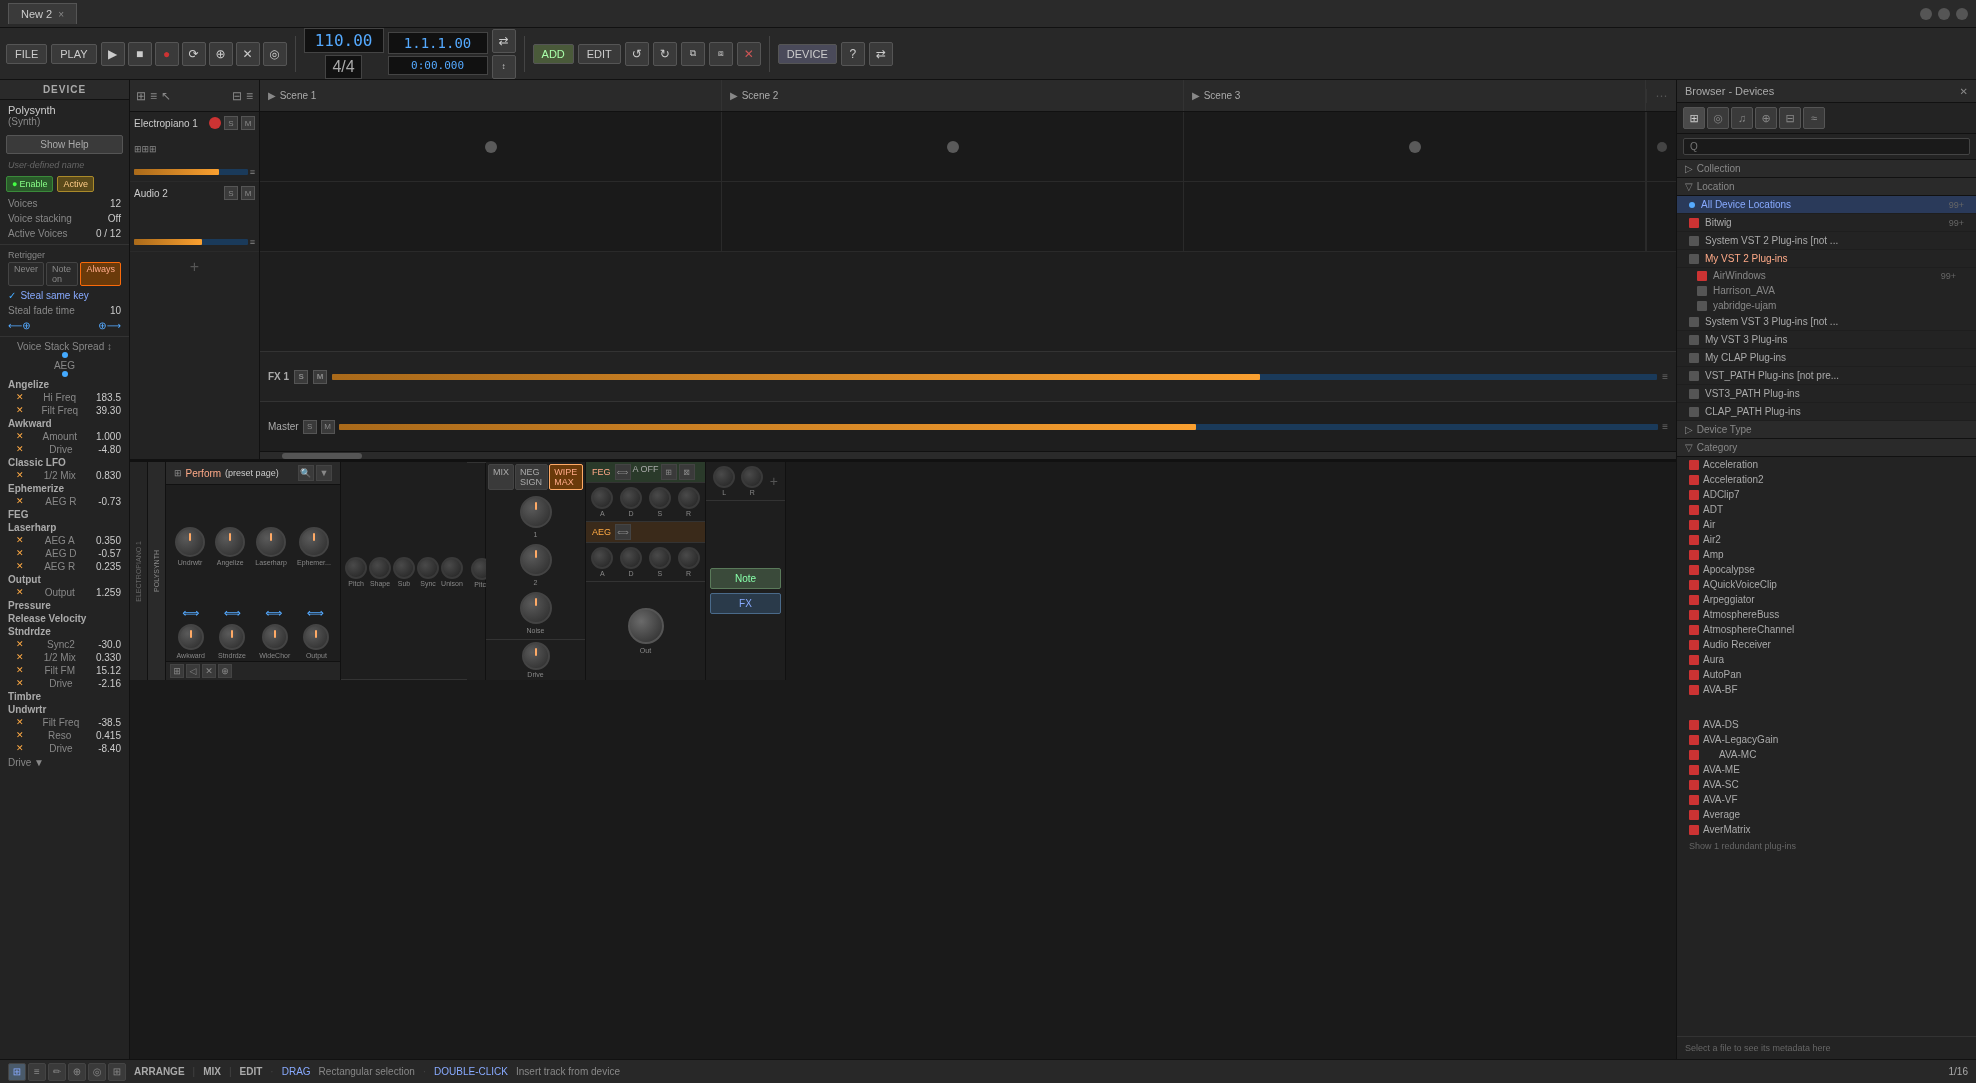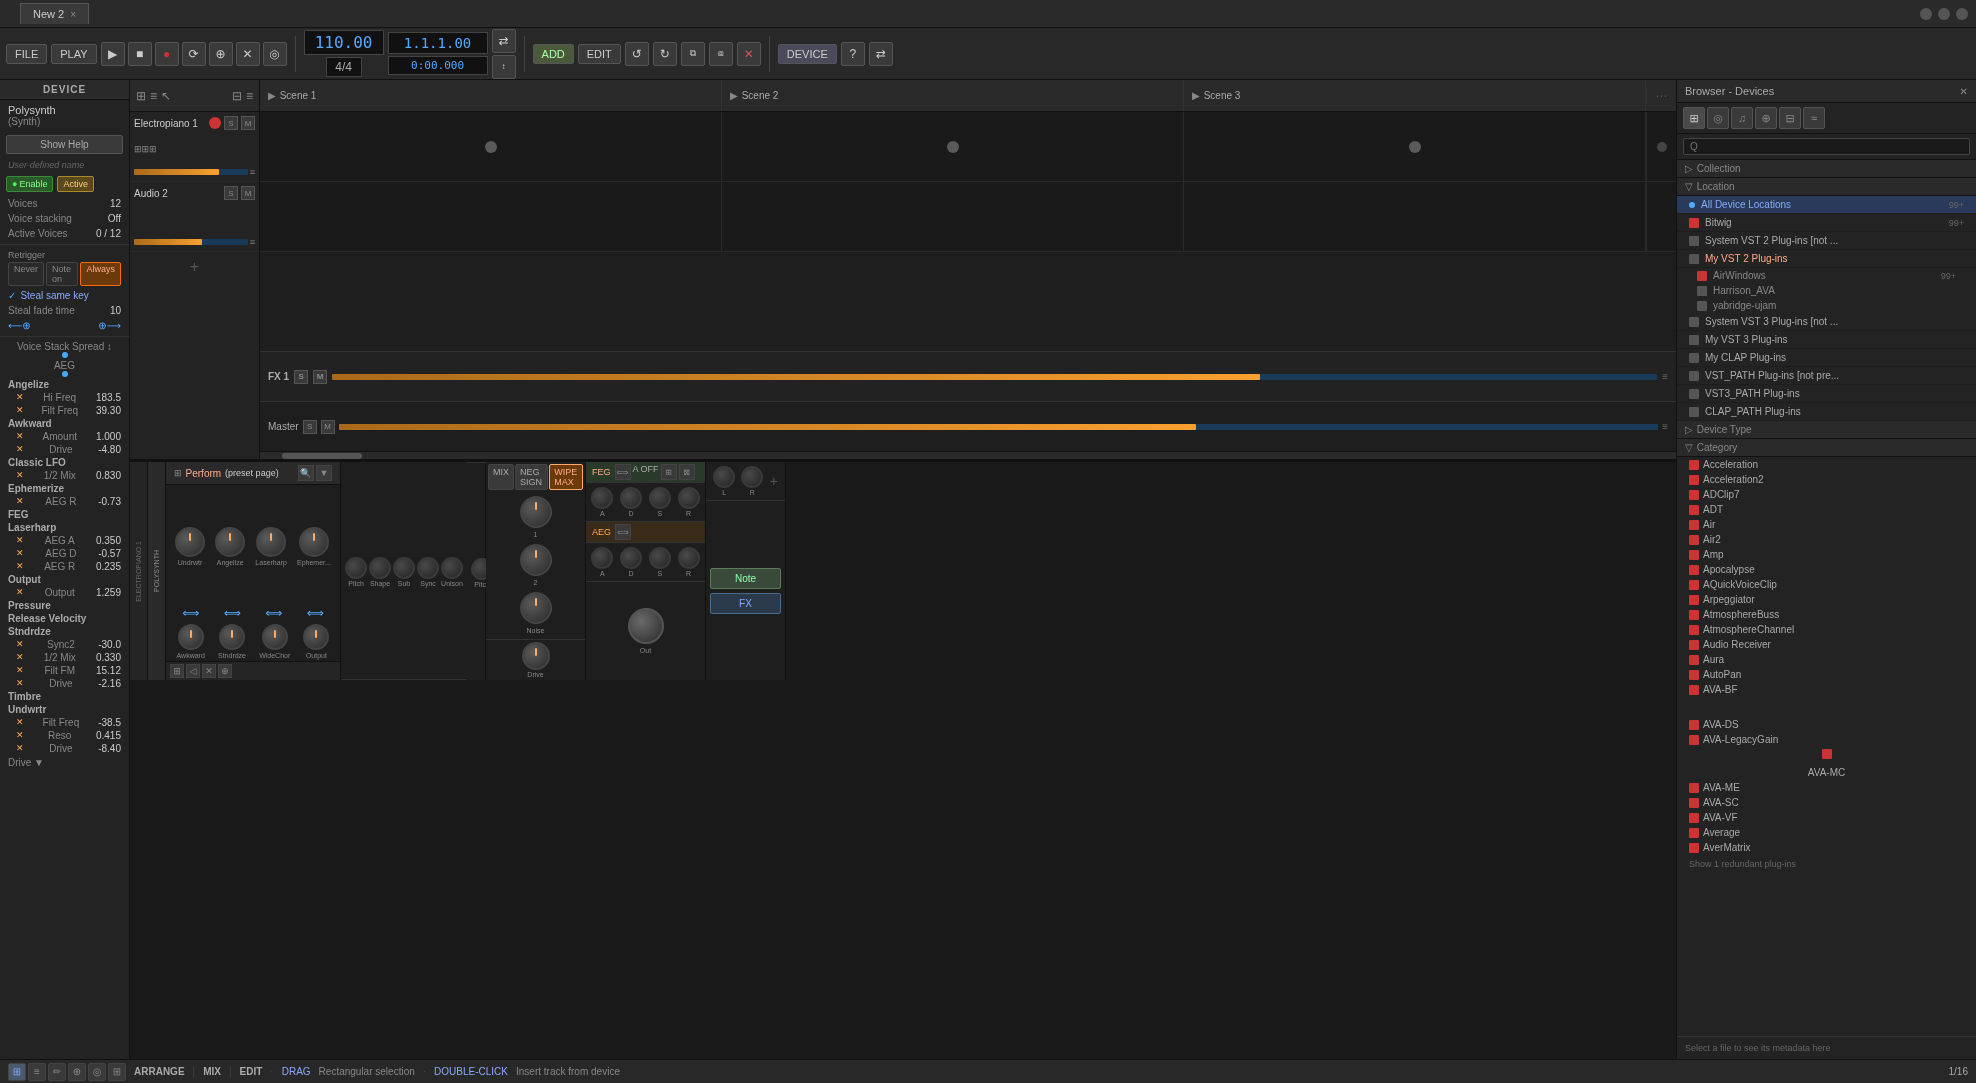--- a/index.html
+++ b/index.html
@@ -4,21 +4,21 @@
   <style>
     * { box-sizing: border-box; margin: 0; padding: 0; }
     body { background: #1a1a1a; color: #ccc; font-family: 'Arial', sans-serif; font-size: 11px; overflow: hidden; width: 1976px; height: 1083px; }
 
     
     #titlebar {
       height: 28px;
       background: #2a2a2a;
       display: flex;
       align-items: center;
-      padding: 0 20px;
+      padding: 0 8px;
       border-bottom: 1px solid #111;
       position: relative;
     }
     .tab-item {
       background: #3a3a3a;
       border: 1px solid #555;
       border-bottom: none;
       padding: 4px 12px;
       font-size: 11px;
       color: #ccc;
@@ -71,21 +71,21 @@
       font-size: 14px;
       font-family: monospace;
       min-width: 100px;
       text-align: center;
     }
     .sig-display {
       background: #111;
       border: 1px solid #444;
       padding: 2px 6px;
       color: #aaa;
-      font-size: 12px;
+      font-size: 16px;
       min-width: 36px;
       text-align: center;
     }
     .toolbar-sep { width: 1px; height: 36px; background: #444; margin: 0 4px; }
 
     
     #main-layout {
       display: flex;
       height: calc(1083px - 28px - 52px - 24px);
     }
@@ -1176,21 +1176,21 @@
         <span>AVA-BF</span>
       </div>
       <div class="browser-category-item" style="display:flex; align-items:center; gap:4px;margin-top:20px;">
         <div class="red-sq"></div>
         <span>AVA-DS</span>
       </div>
       <div class="browser-category-item" style="display:flex; align-items:center; gap:4px;">
         <div class="red-sq"></div>
         <span>AVA-LegacyGain</span>
       </div>
-      <div class="browser-category-item" style="display:flex; align-items:center; gap:8px;flex-direction:column;">
+      <div class="browser-category-item" style="display:flex; align-items:center; gap:20px;">
         <div class="red-sq"></div>
         <span>AVA-MC</span>
       </div>
       <div class="browser-category-item" style="display:flex; align-items:center; gap:4px;">
         <div class="red-sq"></div>
         <span>AVA-ME</span>
       </div>
       <div class="browser-category-item" style="display:flex; align-items:center; gap:4px;">
         <div class="red-sq"></div>
         <span>AVA-SC</span>

